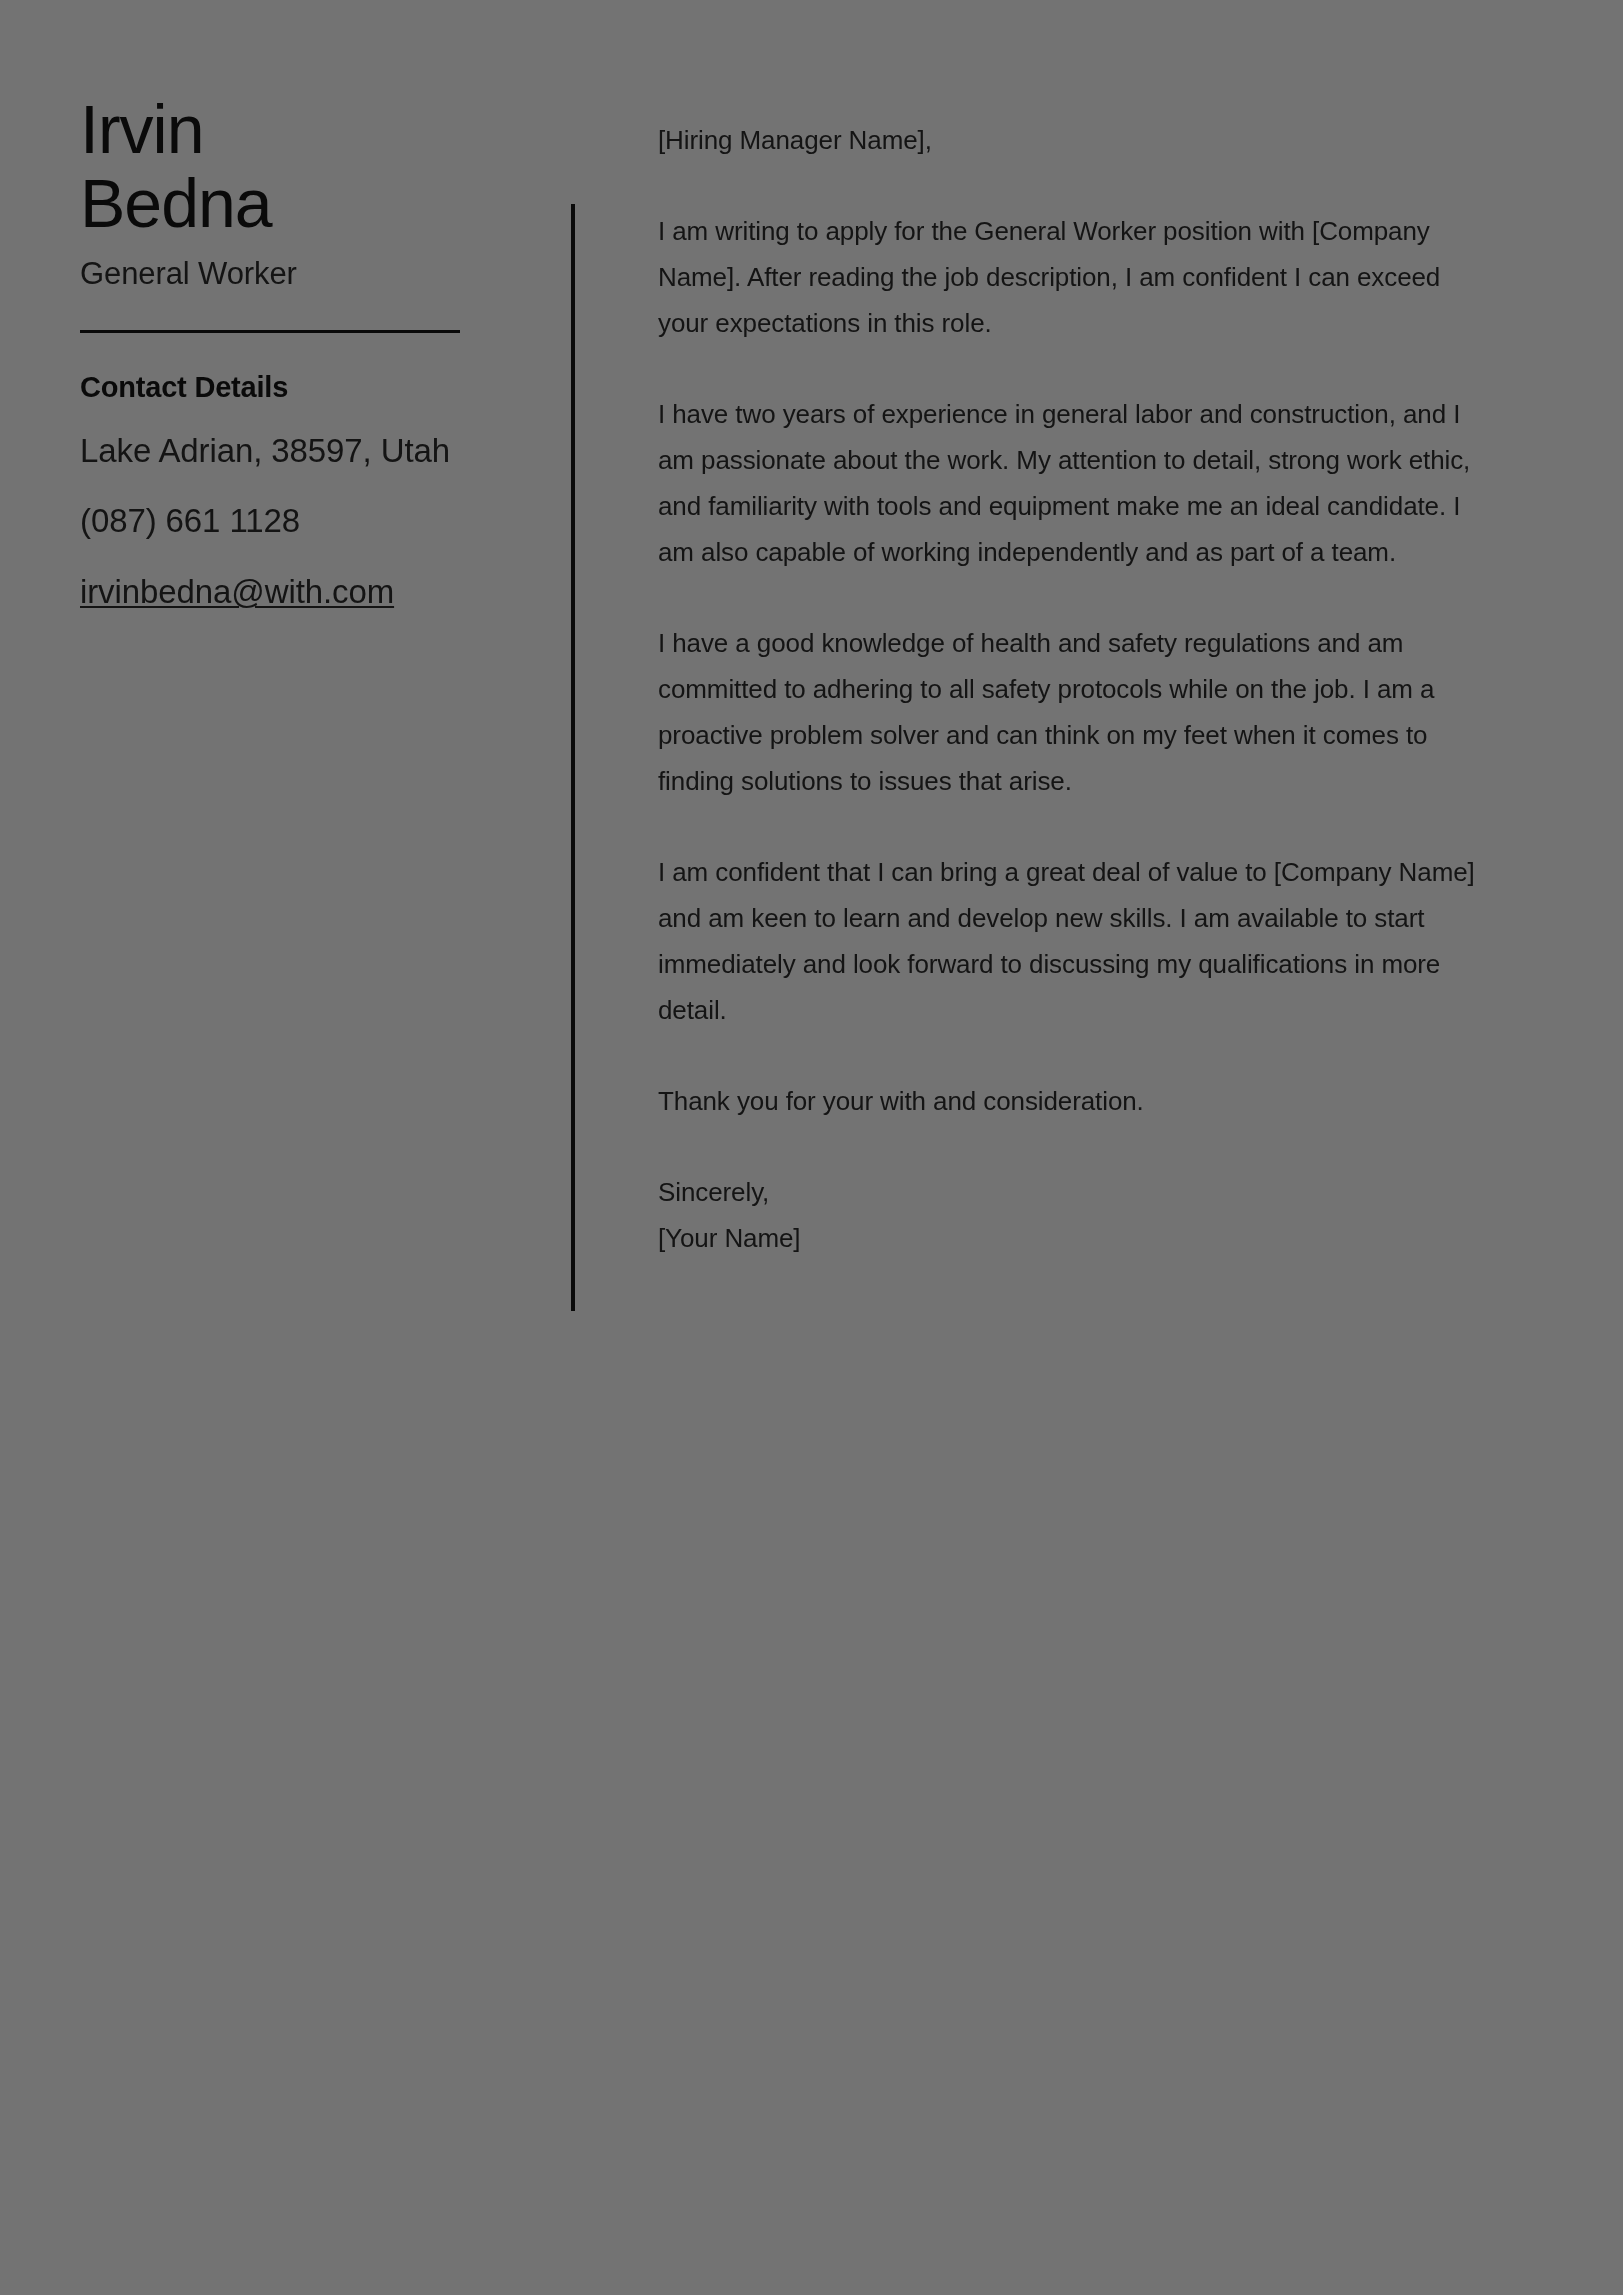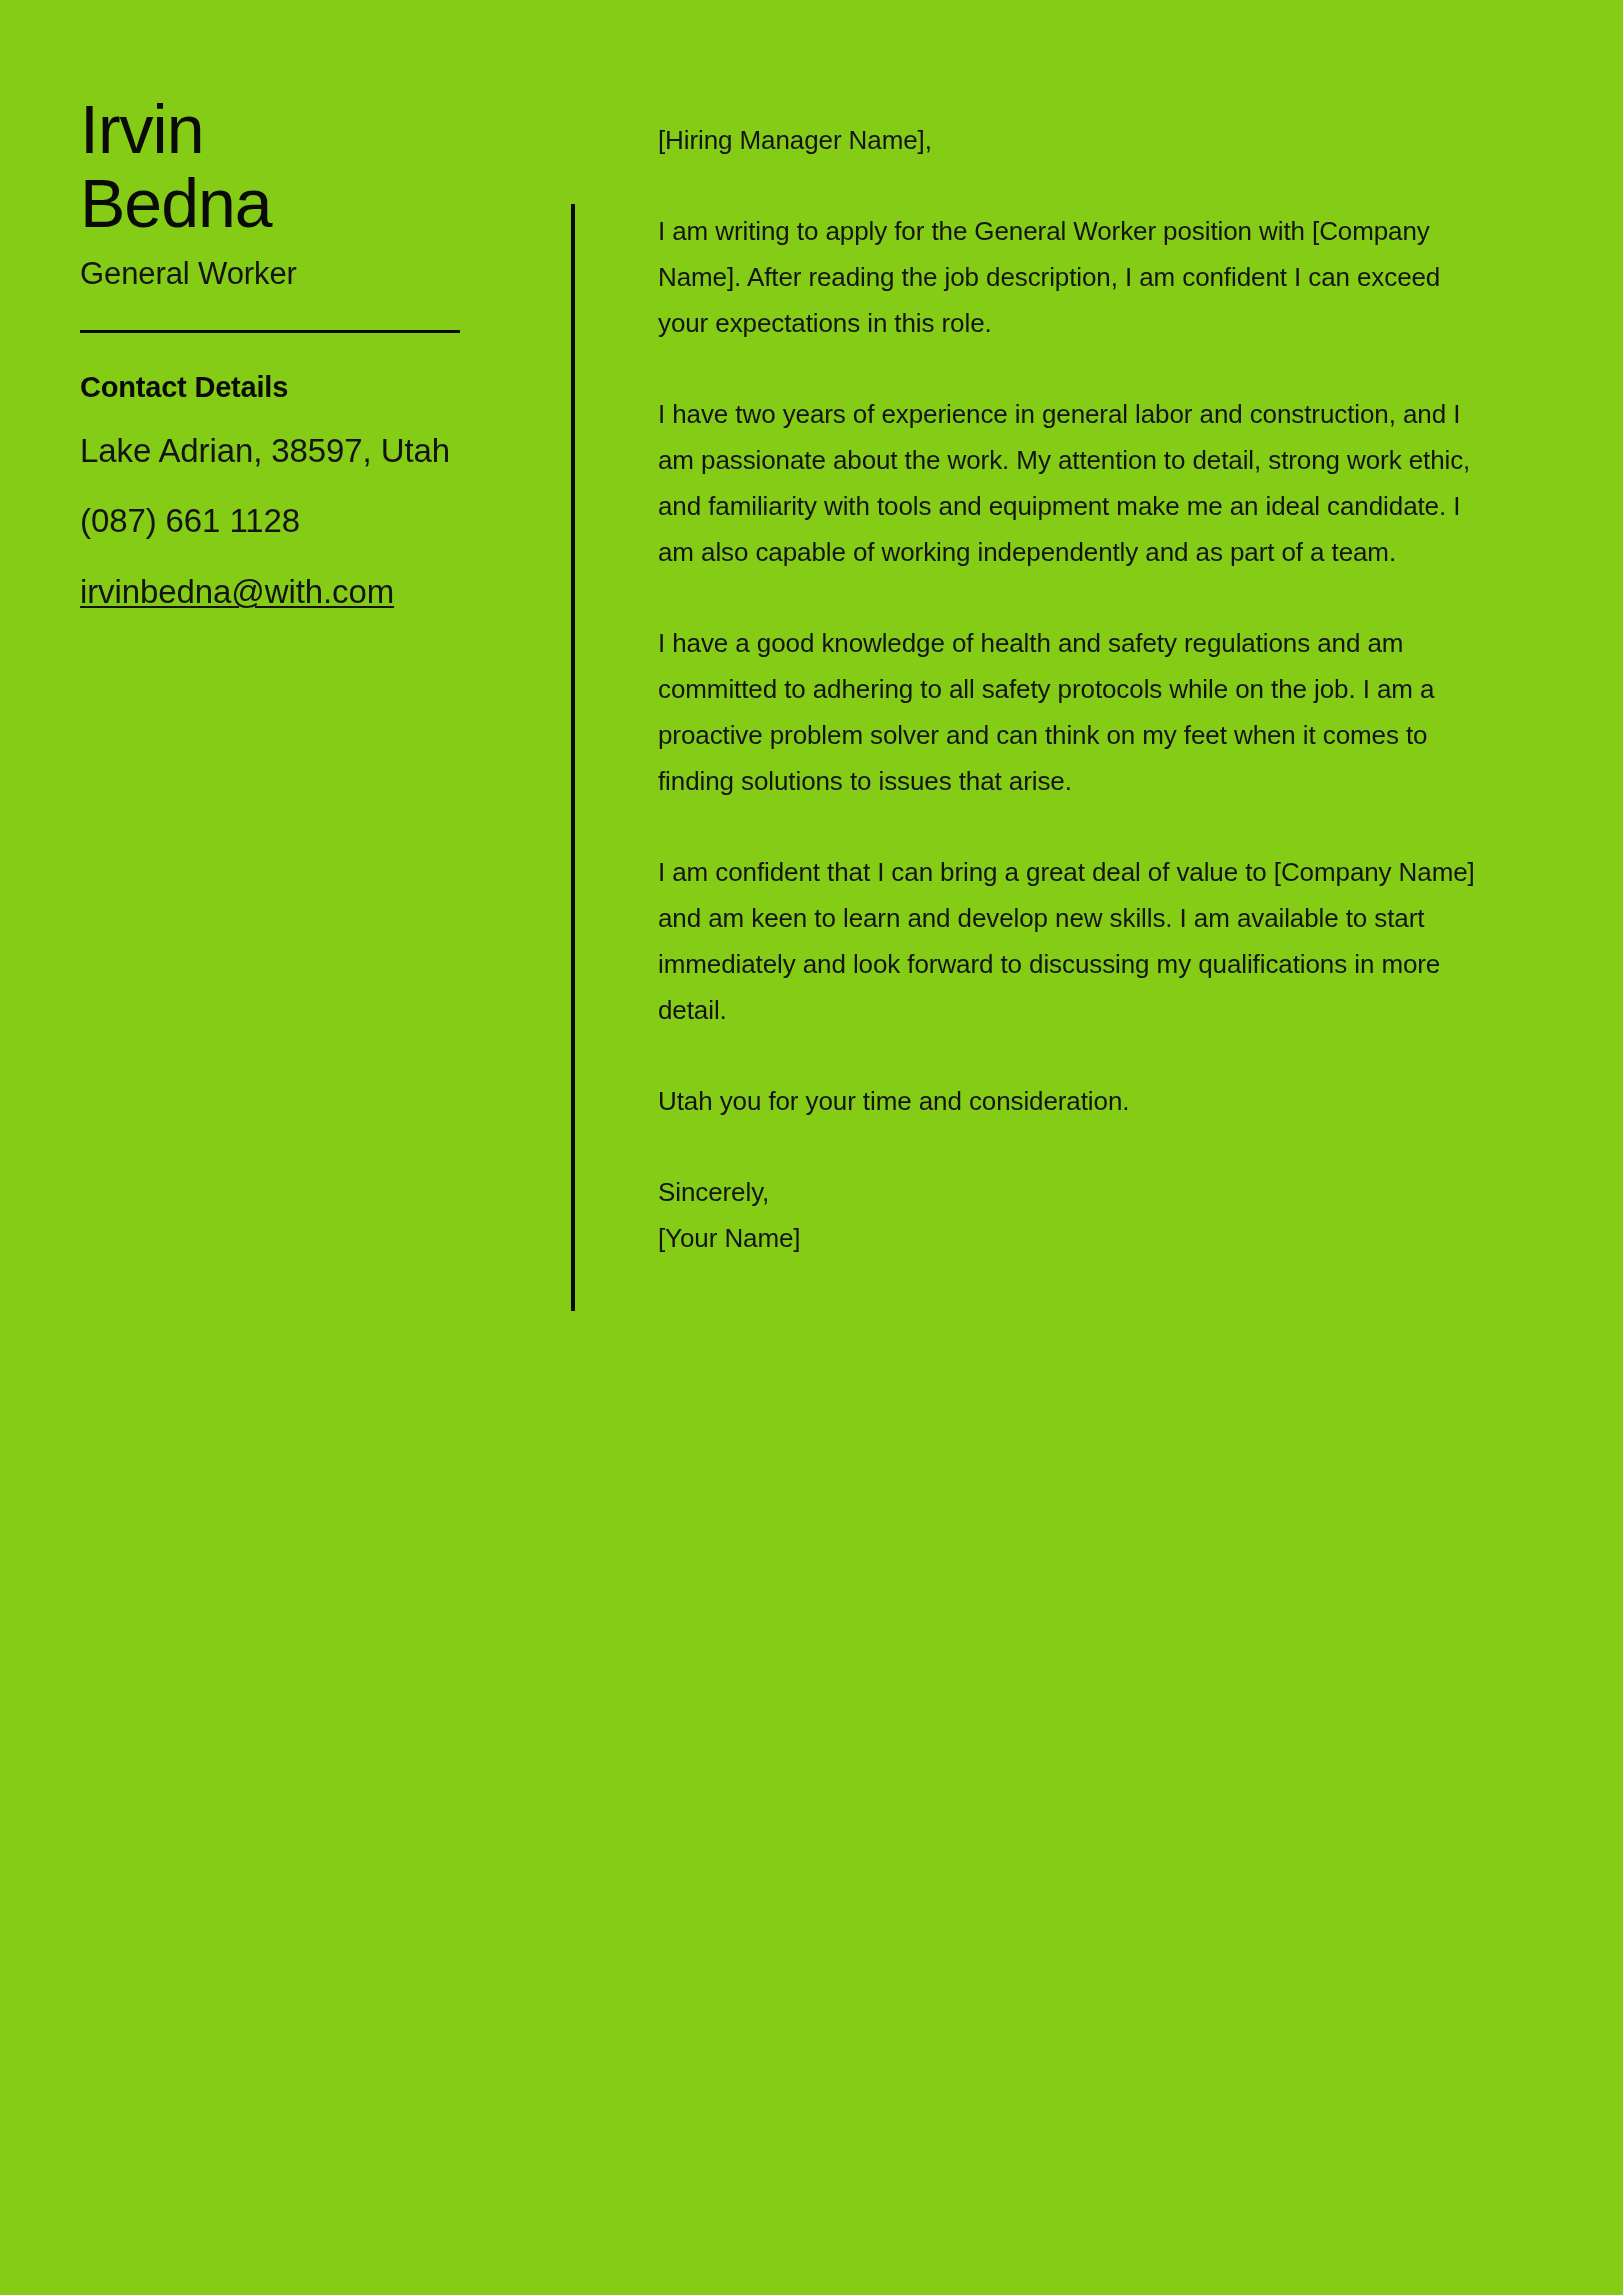--- a/index.html
+++ b/index.html
@@ -13,21 +13,21 @@
     font-family: "Liberation Sans", sans-serif;
     color: #111111;
     -webkit-font-smoothing: antialiased;
     overflow: hidden;
   }
 
   .page {
     position: relative;
     width: 1623px;
     height: 2295px;
-    background: #84cc16;
+    background: #737373;
   }
 
   
   .sidebar {
     position: absolute;
     left: 80px;
     top: 92px;
     width: 426px;
   }
 
@@ -153,21 +153,21 @@
 
   <div class="letter">
 
     <p>[Hiring Manager Name],</p>
 
     <p>I am writing to apply for the General Worker position with [Company Name]. After reading the job description, I am confident I can exceed your expectations in this role.</p>
     <p>I have two years of experience in general labor and construction, and I am passionate about the work. My attention to detail, strong work ethic, and familiarity with tools and equipment make me an ideal candidate. I am also capable of working independently and as part of a team.</p>
     <p>I have a good knowledge of health and safety regulations and am committed to adhering to all safety protocols while on the job. I am a proactive problem solver and can think on my feet when it comes to finding solutions to issues that arise.</p>
     <p>I am confident that I can bring a great deal of value to [Company Name] and am keen to learn and develop new skills. I am available to start immediately and look forward to discussing my qualifications in more detail.</p>
 
-    <p>Utah you for your time and consideration.</p>
+    <p>Thank you for your with and consideration.</p>
 
     <div class="signoff-block">
       <p>Sincerely,</p>
       <p>[Your Name]</p>
     </div>
 
   </div>
 
 </div>
 

